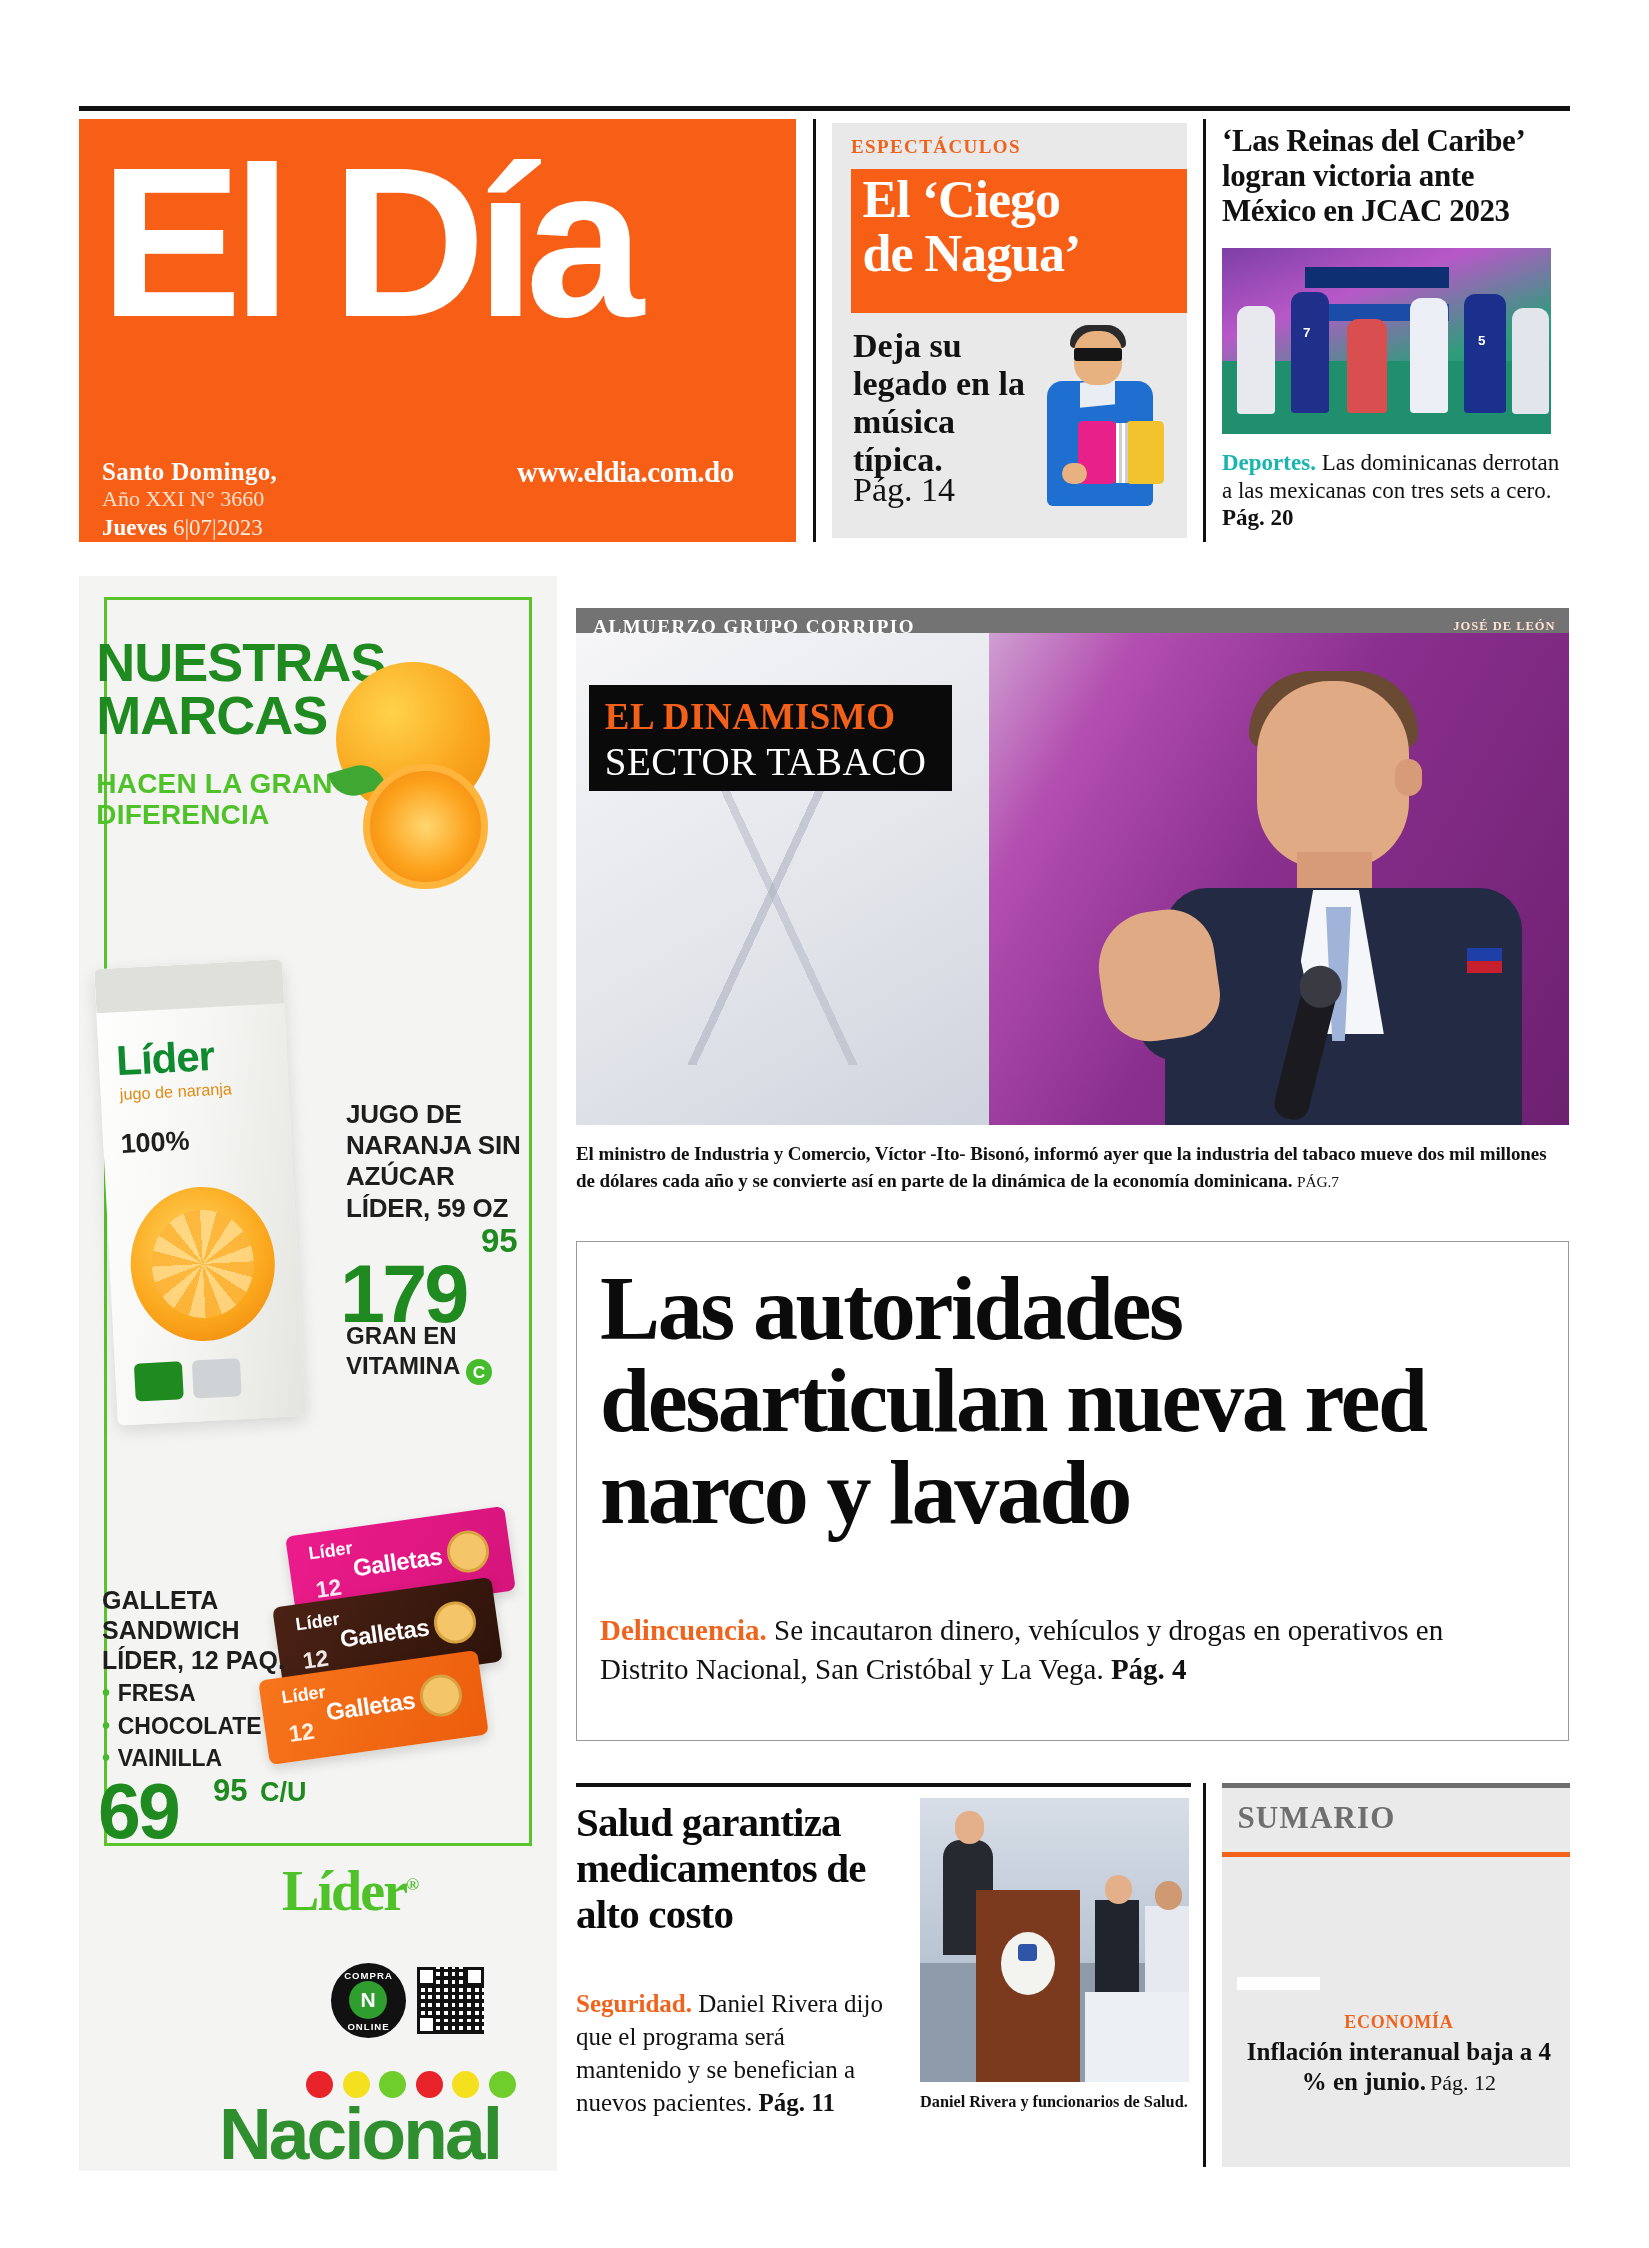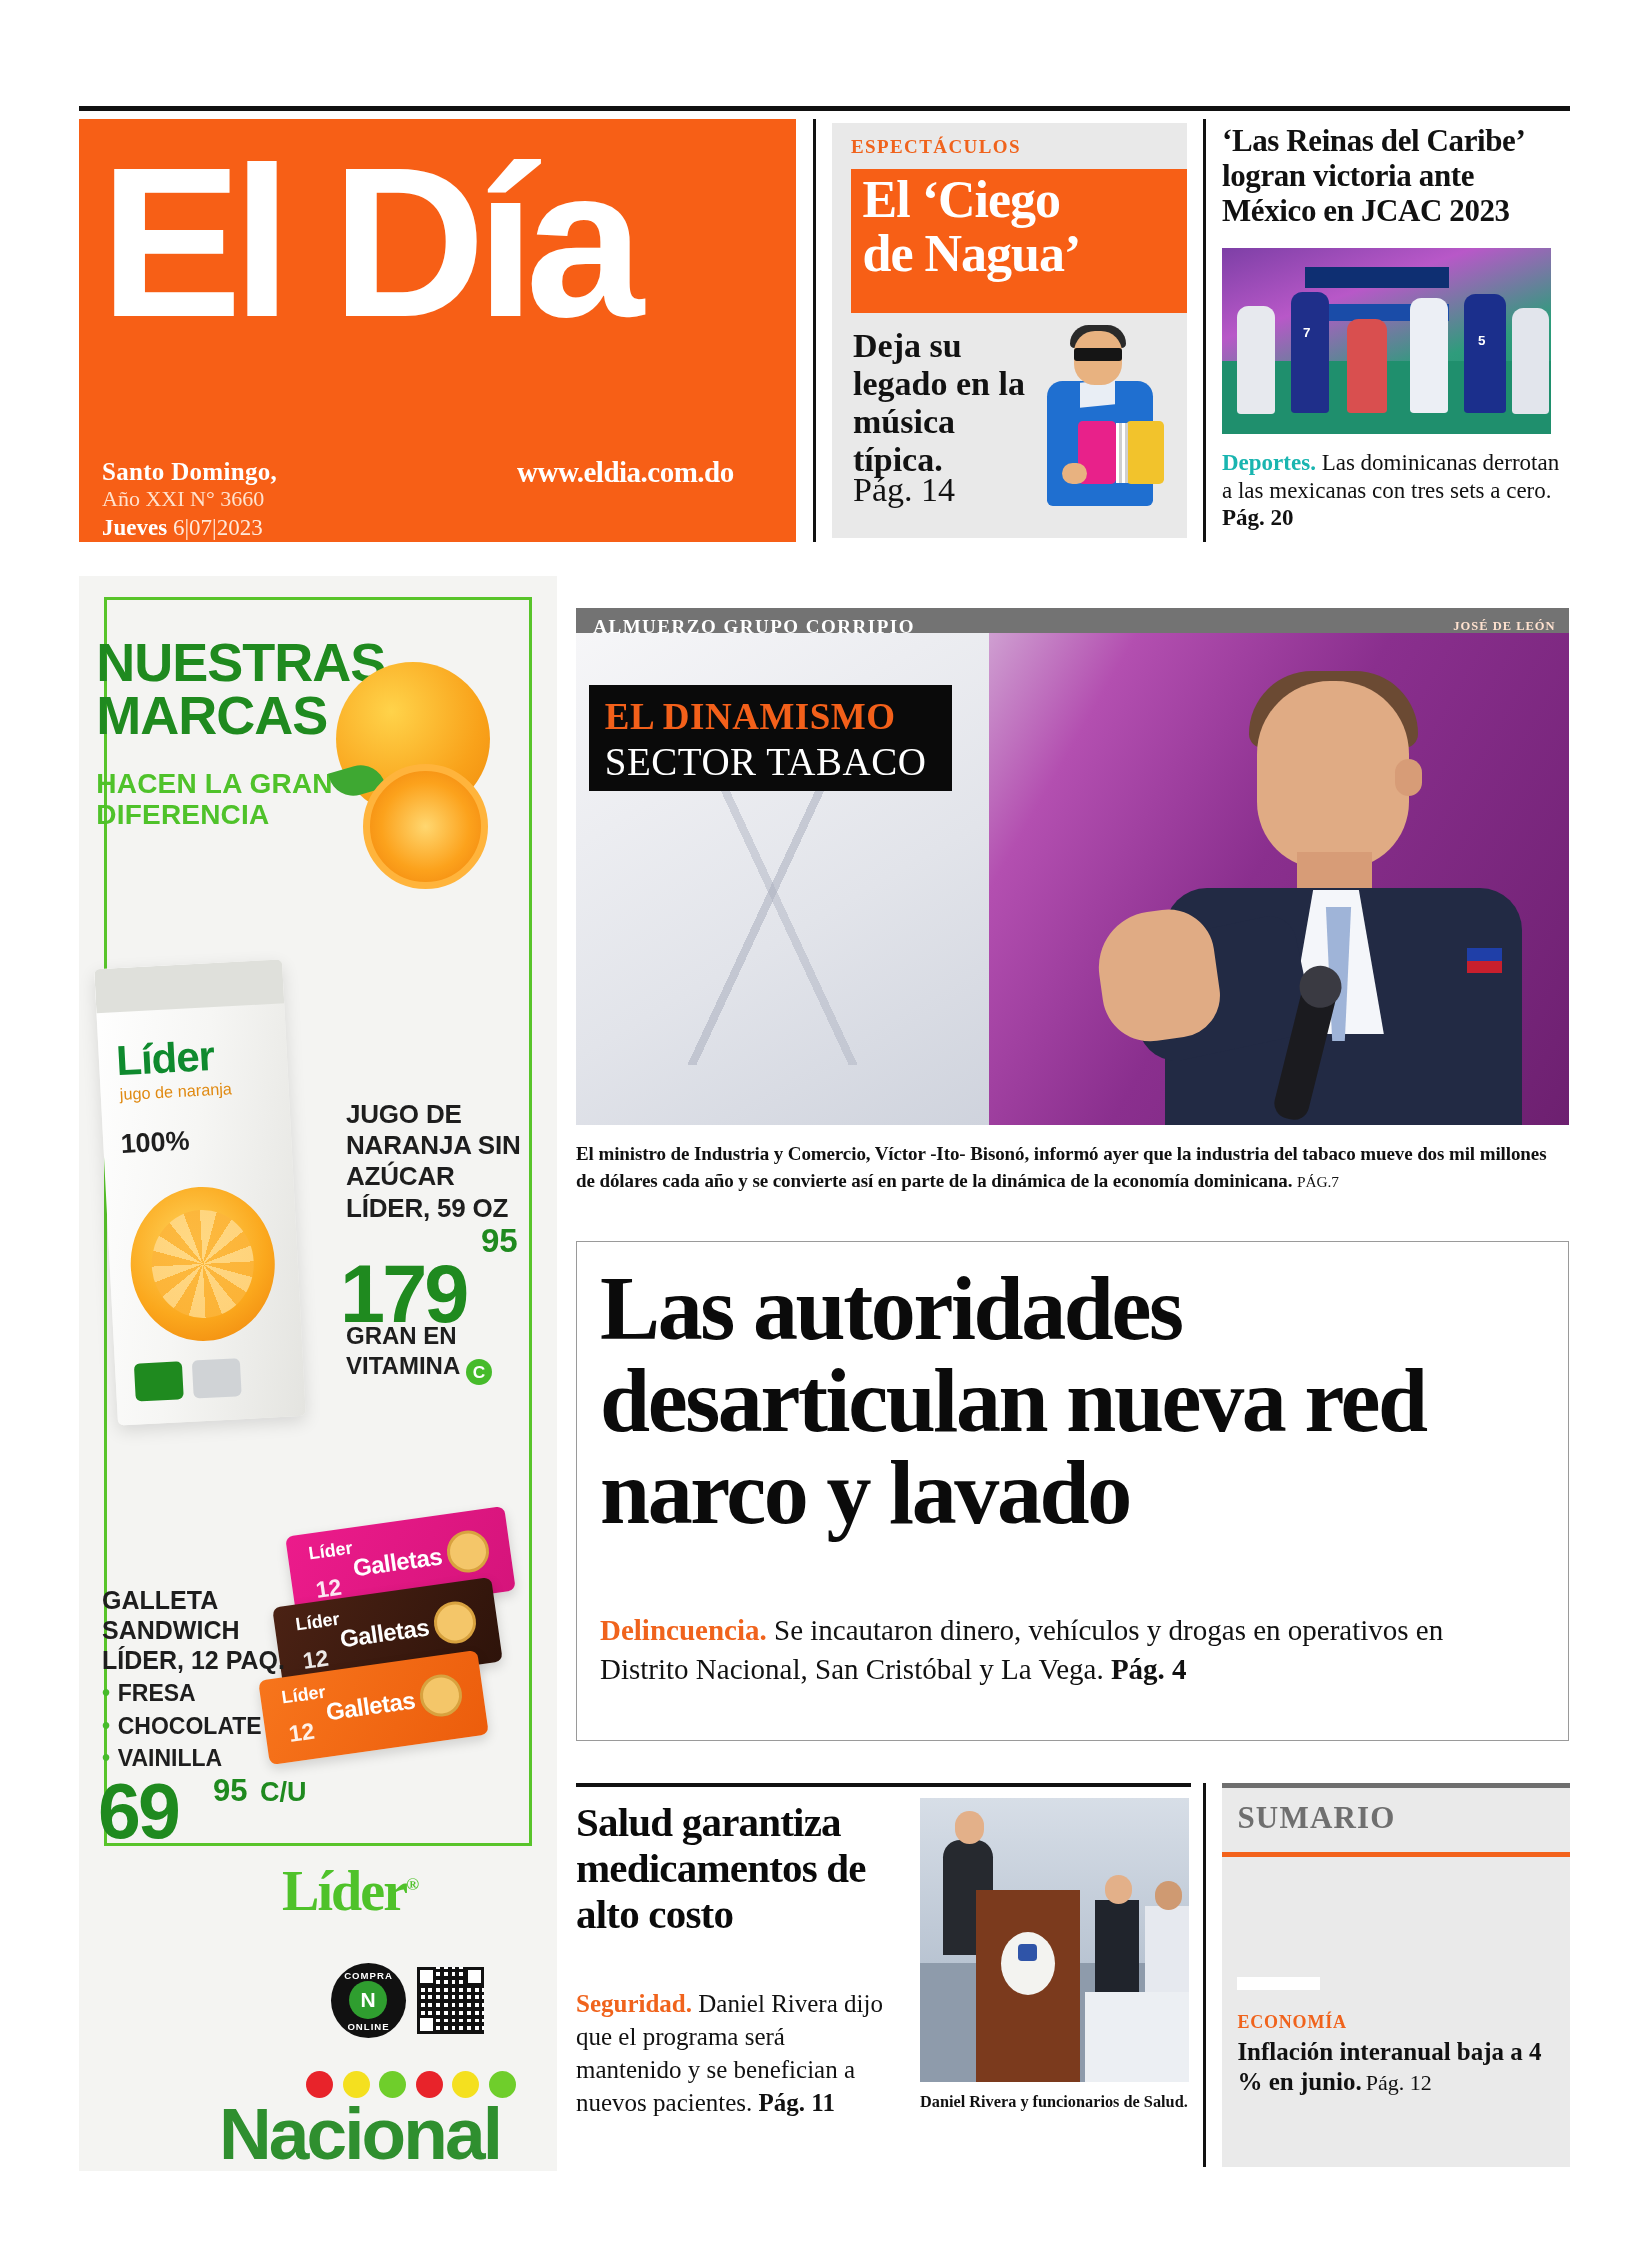--- a/index.html
+++ b/index.html
@@ -320,21 +320,21 @@
   .sp-seat2:before { content:""; position:absolute; left:9.6px; top:-25px; width:27px; height:29px; border-radius:13.4px; background:#cf9a72; }
   .sp-table { position:absolute; left:165px; top:194px; width:113px; height:92px; background:#eceff3; }
   .salud-cap {
     position:absolute; left:344px; top:309px; width:271px;
     font-family:"Liberation Serif", serif; font-weight:bold;
     font-size:16.3px; line-height:1.2; color:#111;
   }
 
   
   .sum-divider { position:absolute; left:1203px; top:1783px; width:2.9px; height:384px; background:#111; }
-  .sumario { position:absolute; left:1222px; top:1783px; width:348px; height:384px; background:#eaeaea; }
+  .sumario { position:absolute; left:1222px; top:1783px; width:348px; height:384px; background:#eaeaea;text-align:center; }
   .sum-top { position:absolute; left:0; top:0; width:348px; height:4.8px; background:#6e6e6e; }
   .sum-title {
     position:absolute; left:15.4px; top:17.3px;
     font-family:"Liberation Serif", serif; font-weight:bold;
     font-size:31px; color:#6f6f6f; letter-spacing:1.2px;
   }
   .sum-rule { position:absolute; left:0; top:69px; width:348px; height:4.8px; background:#f3621b; }
   .sum-item { position:absolute; left:15.4px; width:323px; }
   .sum-item .kick {
     font-family:"Liberation Serif", serif; font-weight:bold;

